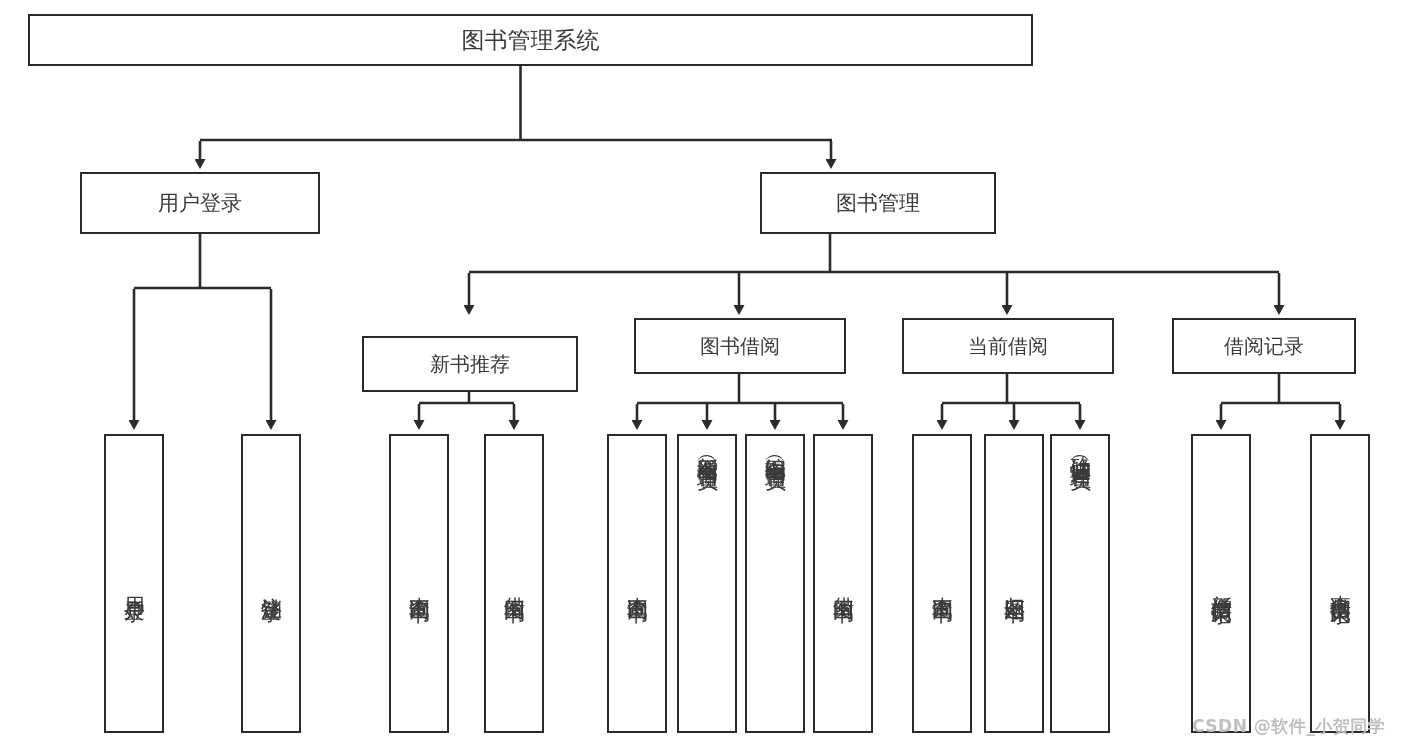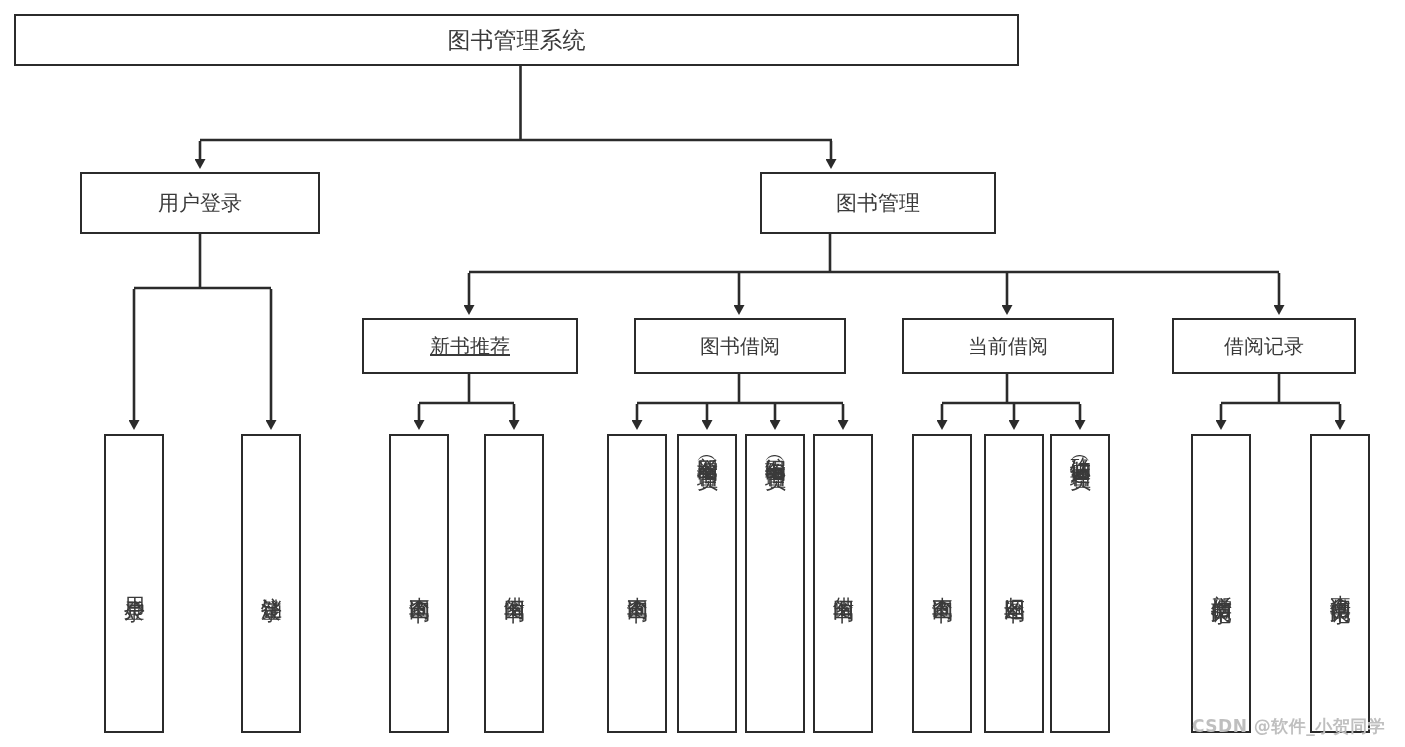--- a/index.html
+++ b/index.html
@@ -126,32 +126,32 @@
       <path d="M1014,404 L1014,421" marker-end="url(#arrow)"></path>
       <path d="M1080,404 L1080,421" marker-end="url(#arrow)"></path>
 
       <path d="M1279,374 L1279,403"></path>
       <path d="M1221,403 L1340,403"></path>
       <path d="M1221,404 L1221,421" marker-end="url(#arrow)"></path>
       <path d="M1340,404 L1340,421" marker-end="url(#arrow)"></path>
     </g>
   </svg>
 
-  <div class="node root" id="n-root" style="left: 14px; top: 14px; width: 1005px; height: 52px;">
+  <div class="node root" id="n-root" style="left: 28px; top: 14px; width: 1005px; height: 52px;">
     <span>图书管理系统</span>
   </div>
 
   <div class="node level2" id="n-l2-0" style="left: 80px; top: 172px; width: 240px; height: 62px;">
     <span>用户登录</span>
   </div>
   <div class="node level2" id="n-l2-1" style="left: 712px; top: 172px; width: 236px; height: 62px; margin-left: 48px;">
     <span>图书管理</span>
   </div>
 
-  <div class="node level3" id="n-l3-0" style="left: 362px; top: 318px; width: 216px; height: 56px; text-decoration: underline;">
+  <div class="node level3" id="n-l3-0" style="left: 362px; top: 336px; width: 216px; height: 56px;">
     <span>新书推荐</span>
   </div>
   <div class="node level3" id="n-l3-1" style="left: 634px; top: 318px; width: 212px; height: 56px;">
     <span>图书借阅</span>
   </div>
   <div class="node level3" id="n-l3-2" style="left: 902px; top: 318px; width: 212px; height: 56px;">
     <span>当前借阅</span>
   </div>
   <div class="node level3" id="n-l3-3" style="left: 1172px; top: 318px; width: 184px; height: 56px;">
     <span>借阅记录</span>

